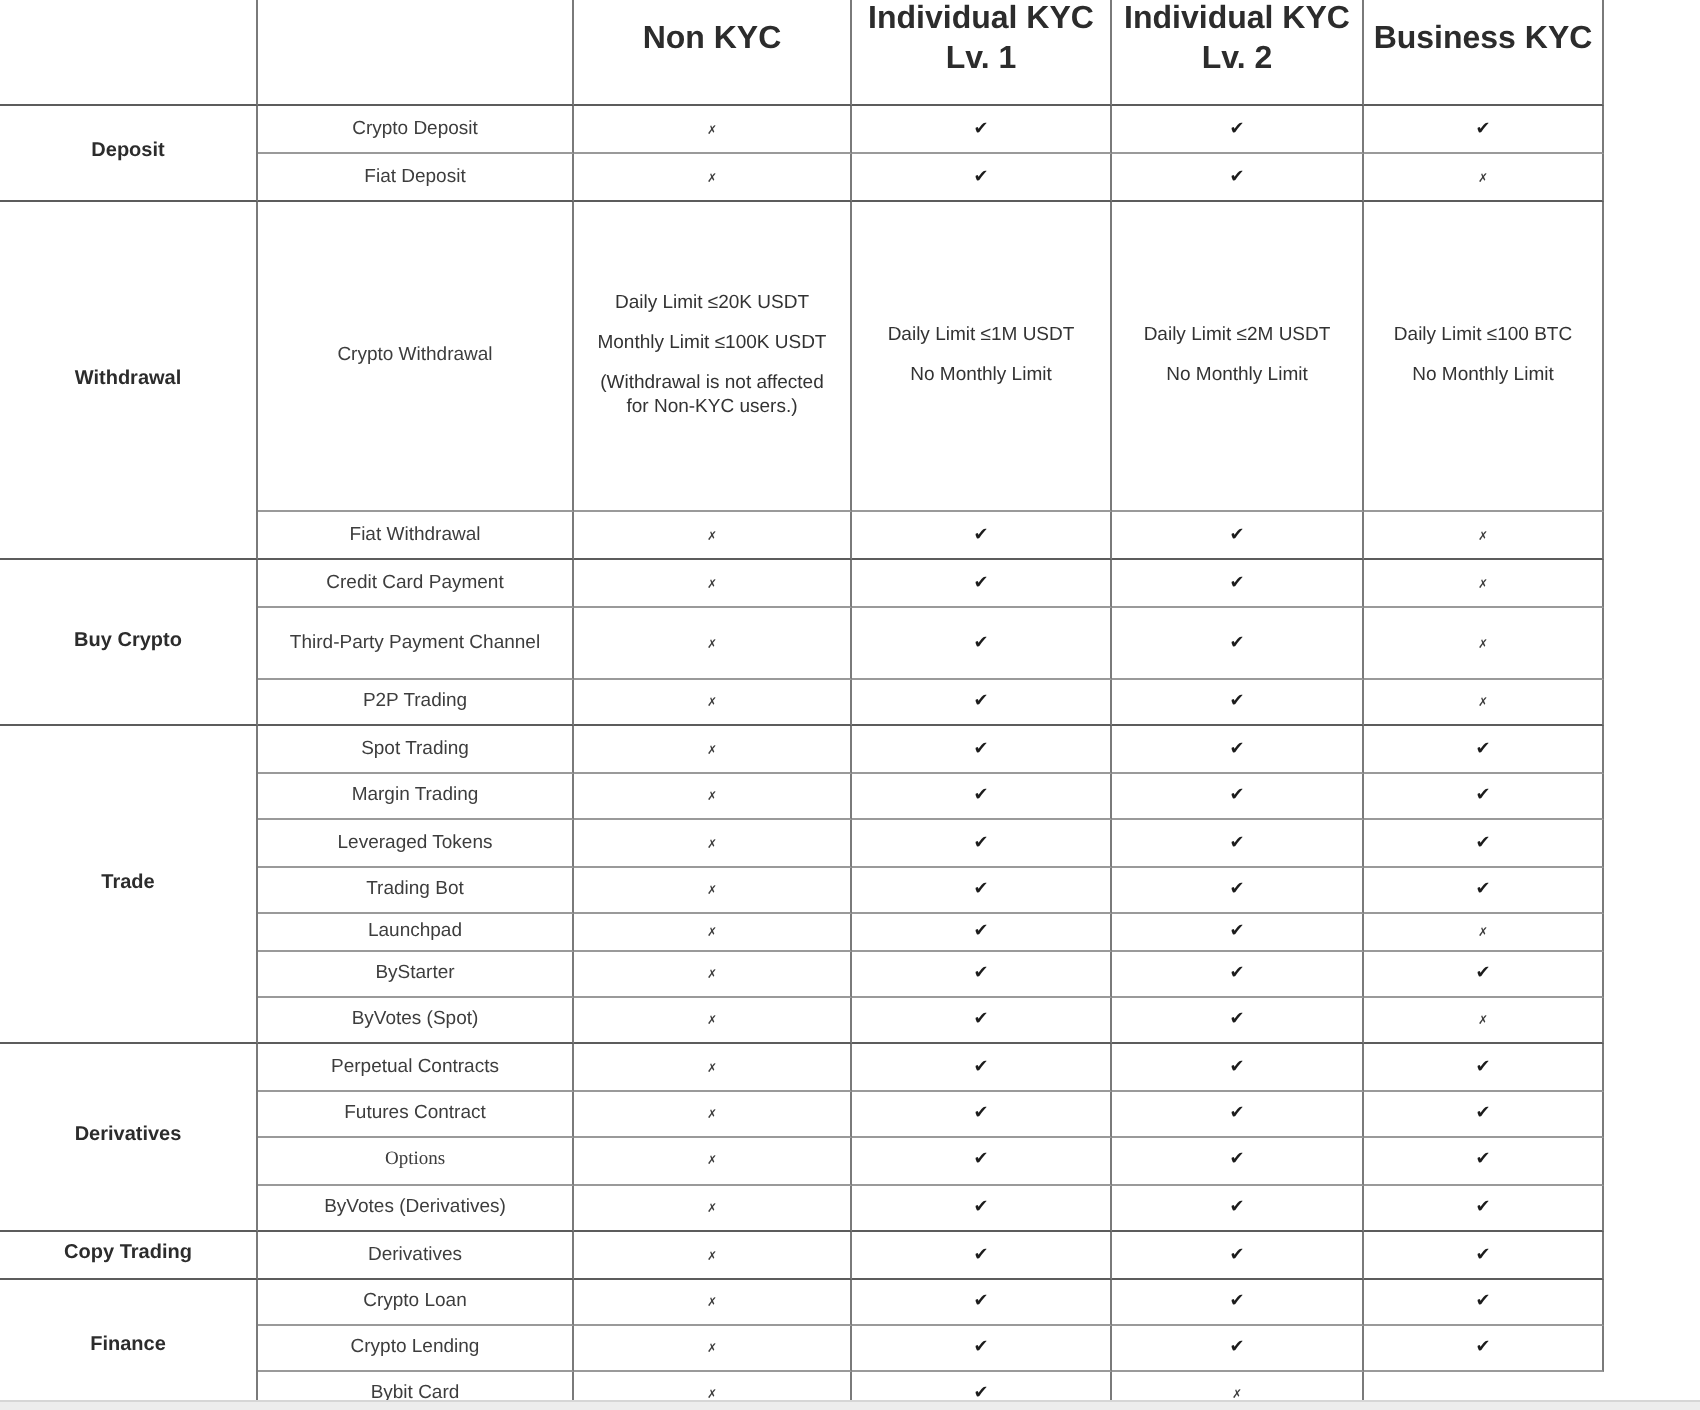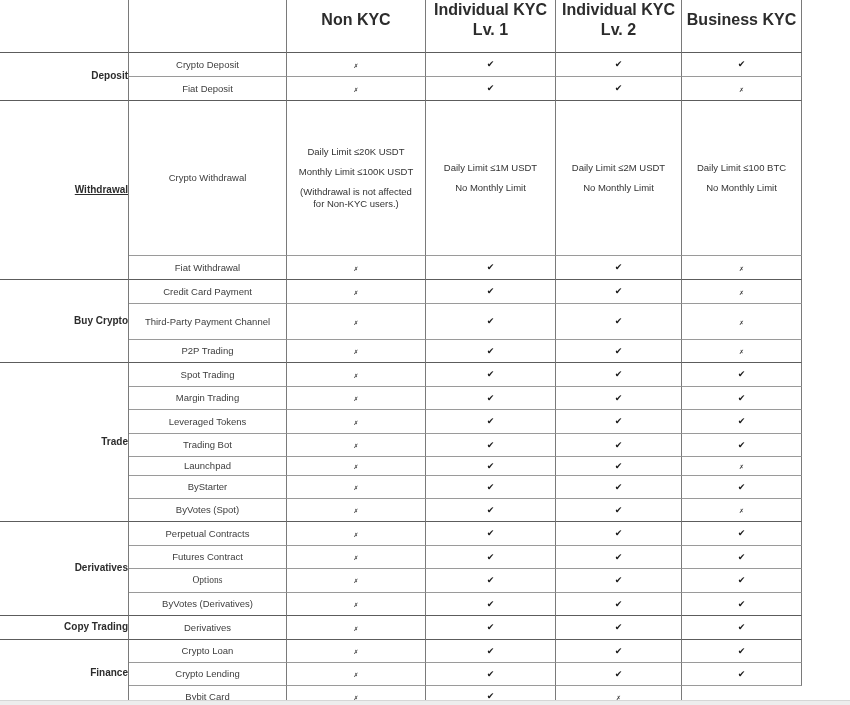--- a/index.html
+++ b/index.html
@@ -34,21 +34,20 @@
     color: #2c2c2c;
     border-bottom: 1px solid #5c5c5c;
     padding: 0 4px 12px 4px;
     vertical-align: middle;
   }
   td.cat-cell {
     font-weight: bold;
     font-size: 10px;
     color: #2c2c2c;
     border-bottom: 1px solid #5c5c5c;
-    text-align: right;
   }
   td.feature-cell { color: #3d3d3d; padding: 2px 6px; }
   td.value-cell  { color: #2e2e2e; padding: 2px 8px; }
   td.group-end { border-bottom: 1px solid #5c5c5c; }
 
   .check { font-size: 9px; color: #1c1c1c; }
   .cross { font-size: 6px; color: #3c3c3c; }
 
   td.limit-cell p { margin: 8px 0; font-size: 9.5px; color: #333333; }
 
@@ -93,21 +92,21 @@
           <td class="value-cell"><span class="check">✔</span></td>
         </tr>
         <tr style="height: 24px;">
           <td class="feature-cell group-end">Fiat Deposit</td>
           <td class="value-cell group-end"><span class="cross">✗</span></td>
           <td class="value-cell group-end"><span class="check">✔</span></td>
           <td class="value-cell group-end"><span class="check">✔</span></td>
           <td class="value-cell group-end"><span class="cross">✗</span></td>
         </tr>
         <tr style="height: 155px;">
-          <td class="cat-cell" rowspan="2" style="border-left: none; text-decoration: underline;">Withdrawal</td>
+          <td class="cat-cell" rowspan="2" style="border-left: none;">Withdrawal</td>
           <td class="feature-cell">Crypto Withdrawal</td>
           <td class="value-cell limit-cell">
             <p>Daily Limit ≤20K USDT</p>
             <p>Monthly Limit ≤100K USDT</p>
             <p>(Withdrawal is not affected for Non-KYC users.)</p>
           </td>
           <td class="value-cell limit-cell">
             <p>Daily Limit ≤1M USDT</p>
             <p>No Monthly Limit</p>
           </td>

